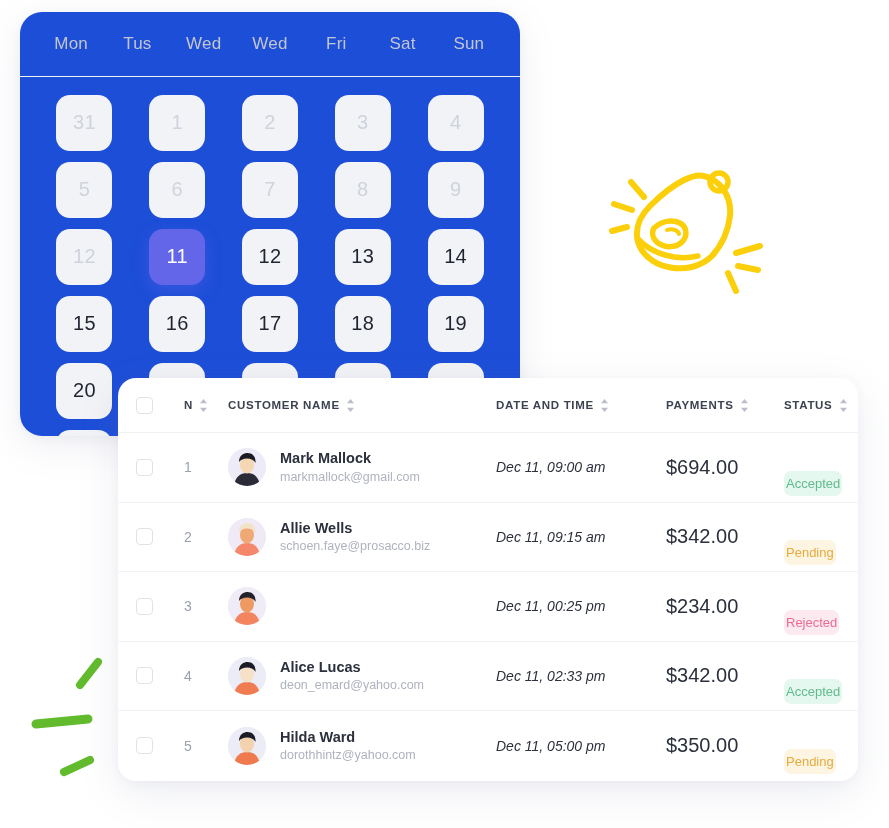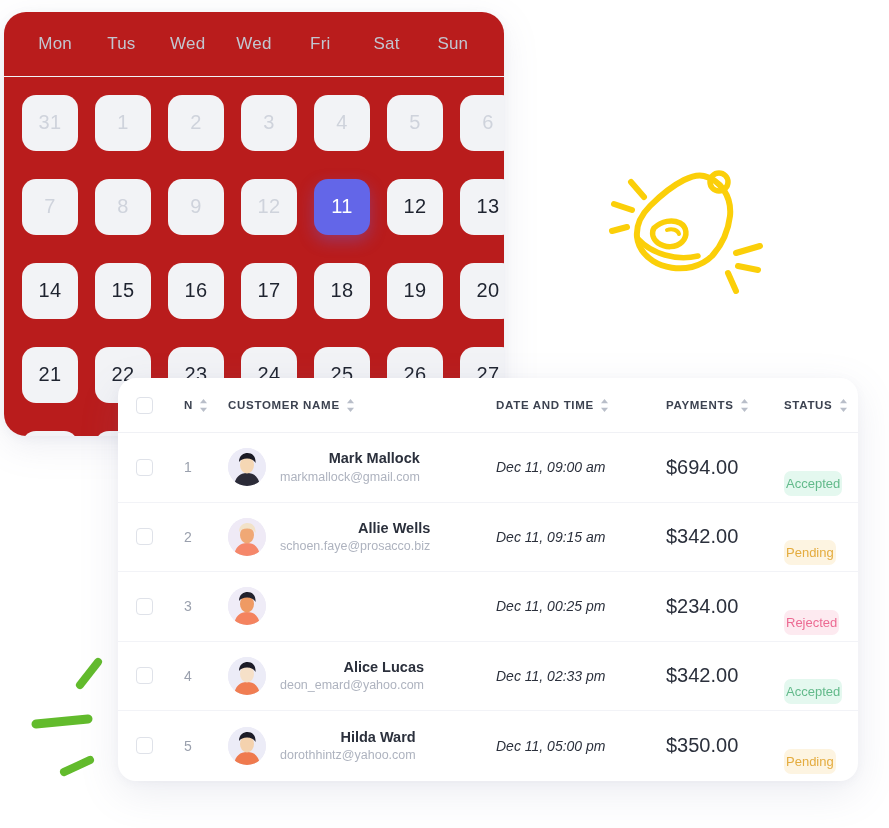--- a/index.html
+++ b/index.html
@@ -13,25 +13,25 @@
   #stage {
     position: relative;
     width: 889px;
     height: 828px;
     background: #ffffff;
   }
 
   
   #calendar-card {
     position: absolute;
-    left: 4px;
+    left: 20px;
     top: 12px;
     width: 500px;
     height: 424px;
-    background: #b91c1c;
+    background: #1d4ed8;
     border-radius: 22px;
     box-shadow: 0 10px 36px rgba(120,125,160,0.13), 0 2px 10px rgba(120,125,160,0.07);
     overflow: hidden;
   }
   #weekday-row {
     display: grid;
     grid-template-columns: repeat(7, 1fr);
     height: 65px;
     align-items: center;
     border-bottom: 1px solid #f1f2f6;
@@ -39,24 +39,24 @@
   }
   .weekday {
     text-align: center;
     font-size: 17px;
     color: #c2c6d0;
     font-weight: 400;
     letter-spacing: .2px;
   }
   #day-grid {
     display: grid;
-    grid-template-columns: repeat(7, 1fr);
+    grid-template-columns: repeat(5, 1fr);
     grid-auto-rows: 67px;
     padding: 12px 18px 0 18px;
-    gap: 17px;
+    gap: 0px;
   }
   .day-cell-wrap {
     display: flex;
     align-items: center;
     justify-content: center;
   }
   .day-cell {
     width: 56px;
     height: 56px;
     border-radius: 14px;
@@ -131,21 +131,21 @@
     width: 17px;
     height: 17px;
     border: 1.4px solid #dfe2e9;
     border-radius: 4px;
     background: #fff;
     cursor: pointer;
   }
   .rownum { font-size: 14px; color: #9aa0ad; }
   .tbody-row { border-bottom: 1px solid #f2f3f7; }
   .tbody-row:last-child { border-bottom: none; }
-  .cust-cell { display: flex; align-items: center; gap: 14px; text-align: right; }
+  .cust-cell { display: flex; align-items: center; gap: 14px; }
   .avatar {
     width: 38px; height: 38px; border-radius: 50%;
     background: #eceaf6; flex: 0 0 38px; overflow: hidden;
   }
   .cust-name { font-size: 14.5px; font-weight: 700; color: #2b303c; line-height: 1.35; }
   .cust-mail { font-size: 12.5px; color: #aeb3bf; line-height: 1.35; }
   .cell-date { font-size: 14px; color: #2b303c; font-style: italic; }
   .cell-pay { font-size: 20px; color: #2b303c; }
   .badge {
     display: inline-block;

